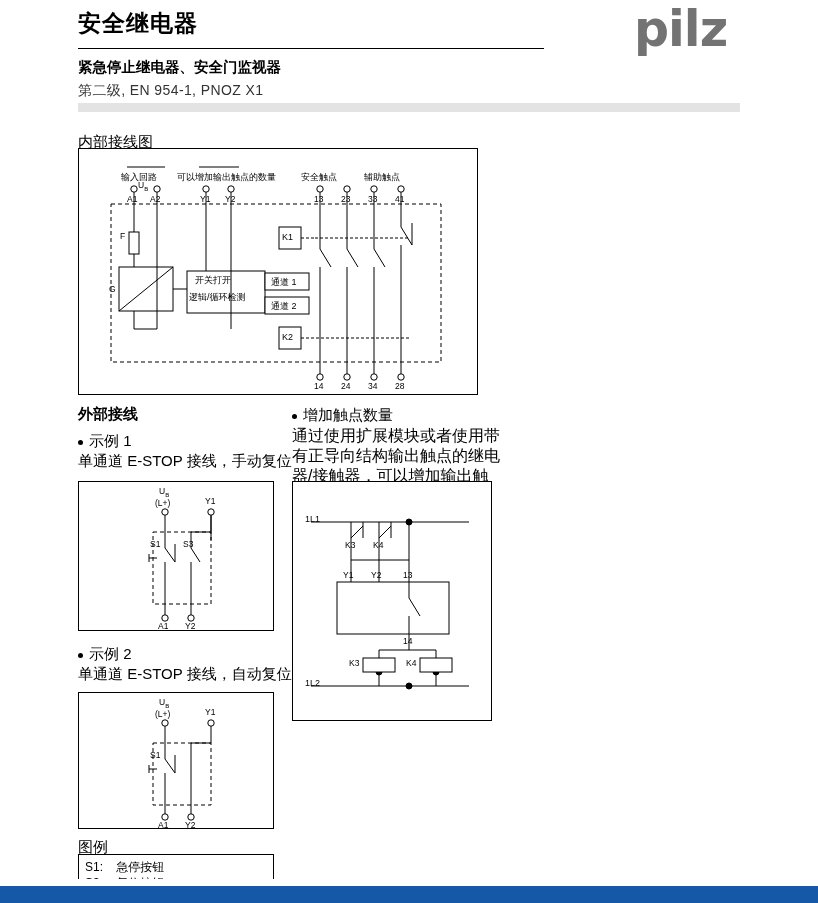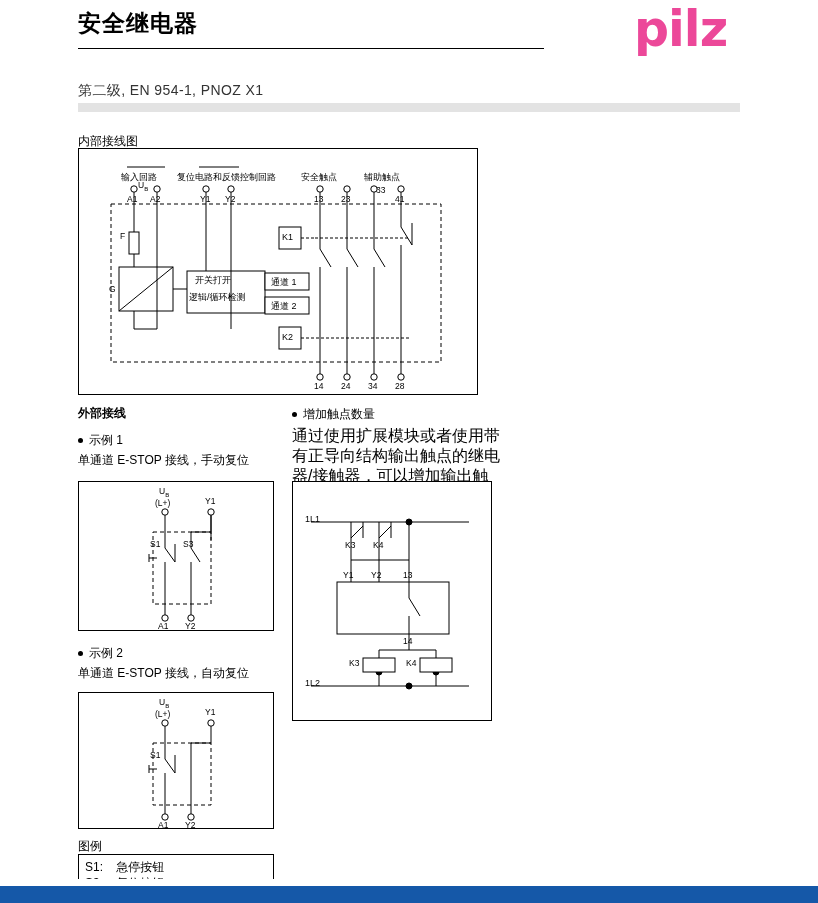--- a/index.html
+++ b/index.html
@@ -18,26 +18,26 @@
     position:absolute;left:0;top:8px;font-size:23px;font-weight:bold;
     letter-spacing:1px;
   }
   .title-rule{position:absolute;left:0;top:48px;width:466px;height:1px;background:#000;}
   .subtitle{position:absolute;left:0;top:58px;font-size:14.5px;font-weight:bold;}
   .subtitle2{position:absolute;left:0;top:82px;font-size:14px;color:#333;letter-spacing:.4px;}
   .header-bar{position:absolute;left:0;top:103px;width:662px;height:9px;background:#e3e3e3;}
 
   .logo{
     position:absolute;left:556px;top:4px;width:120px;height:52px;
-    font-size:49px;font-weight:bold;color:#ec4899;letter-spacing:-1px;
+    font-size:49px;font-weight:bold;color:#737373;letter-spacing:-1px;
     font-family:"DejaVu Sans",sans-serif;line-height:52px;
   }
 
   
-  .sec-label{position:absolute;font-size:12px;}
+  .sec-label{position:absolute;font-size:15px;}
   .bold{font-weight:bold;}
 
   
   .box{position:absolute;border:1px solid #000;background:#fff;}
 
   
   .bottom-bar{position:absolute;left:0;top:886px;width:818px;height:17px;background:#1558a8;}
   .bottom-bar2{position:absolute;left:0;top:879px;width:818px;height:7px;background:#ffffff;}
 
   
@@ -54,20 +54,21 @@
 <body>
 
 <div class="page">
 
   <div class="left-strip"></div>
 
   <div class="content">
 
     <div class="title">安全继电器</div>
     <div class="title-rule"></div>
+    <div class="subtitle">紧急停止继电器、安全门监视器</div>
     <div class="subtitle2">第二级, EN 954-1, PNOZ X1</div>
     <div class="header-bar"></div>
     <div class="logo">pilz</div>
 
     <div class="sec-label" style="left:0;top:133px;">内部接线图</div>
 
     <div class="box" style="left:0;top:148px;width:398px;height:245px;">
       <svg width="396" height="243" viewBox="0 0 396 243">
         <g stroke="#000" fill="none" stroke-width="1">
 
@@ -141,33 +142,33 @@
           <circle cx="268" cy="228" r="3.2" fill="#fff"></circle>
           <circle cx="295" cy="228" r="3.2" fill="#fff"></circle>
           <circle cx="322" cy="228" r="3.2" fill="#fff"></circle>
 
           <line x1="48" y1="18" x2="86" y2="18" stroke="#000"></line>
           <line x1="120" y1="18" x2="160" y2="18" stroke="#000"></line>
         </g>
       </svg>
 
       <div class="lbl9" style="left:42px;top:22px;">输入回路</div>
-      <div class="lbl9" style="left:98px;top:22px;">复位电路和反馈控制回路</div>
+      <div class="lbl9" style="left:98px;top:22px;">可以增加输出触点的数量</div>
       <div class="lbl9" style="left:222px;top:22px;">安全触点</div>
       <div class="lbl9" style="left:285px;top:22px;">辅助触点</div>
 
       <div class="lbl" style="left:59px;top:31px;"><span>U</span><sub style="font-size:6px">B</sub></div>
 
       <div class="lbl" style="left:48px;top:45px;">A1</div>
       <div class="lbl" style="left:71px;top:45px;text-align:center;">A2</div>
       <div class="lbl" style="left:121px;top:45px;">Y1</div>
       <div class="lbl" style="left:146px;top:45px;">Y2</div>
       <div class="lbl" style="left:235px;top:45px;">13</div>
       <div class="lbl" style="left:262px;top:45px;">23</div>
-      <div class="lbl" style="left:289px;top:36px;margin-left:8px;">33</div>
+      <div class="lbl" style="left:289px;top:45px;">33</div>
       <div class="lbl" style="left:316px;top:45px;">41</div>
 
       <div class="lbl" style="left:235px;top:232px;">14</div>
       <div class="lbl" style="left:262px;top:232px;">24</div>
       <div class="lbl" style="left:289px;top:232px;">34</div>
       <div class="lbl" style="left:316px;top:232px;">28</div>
 
       <div class="lbl" style="left:41px;top:82px;">F</div>
       <div class="lbl" style="left:30px;top:135px;">G</div>
 

